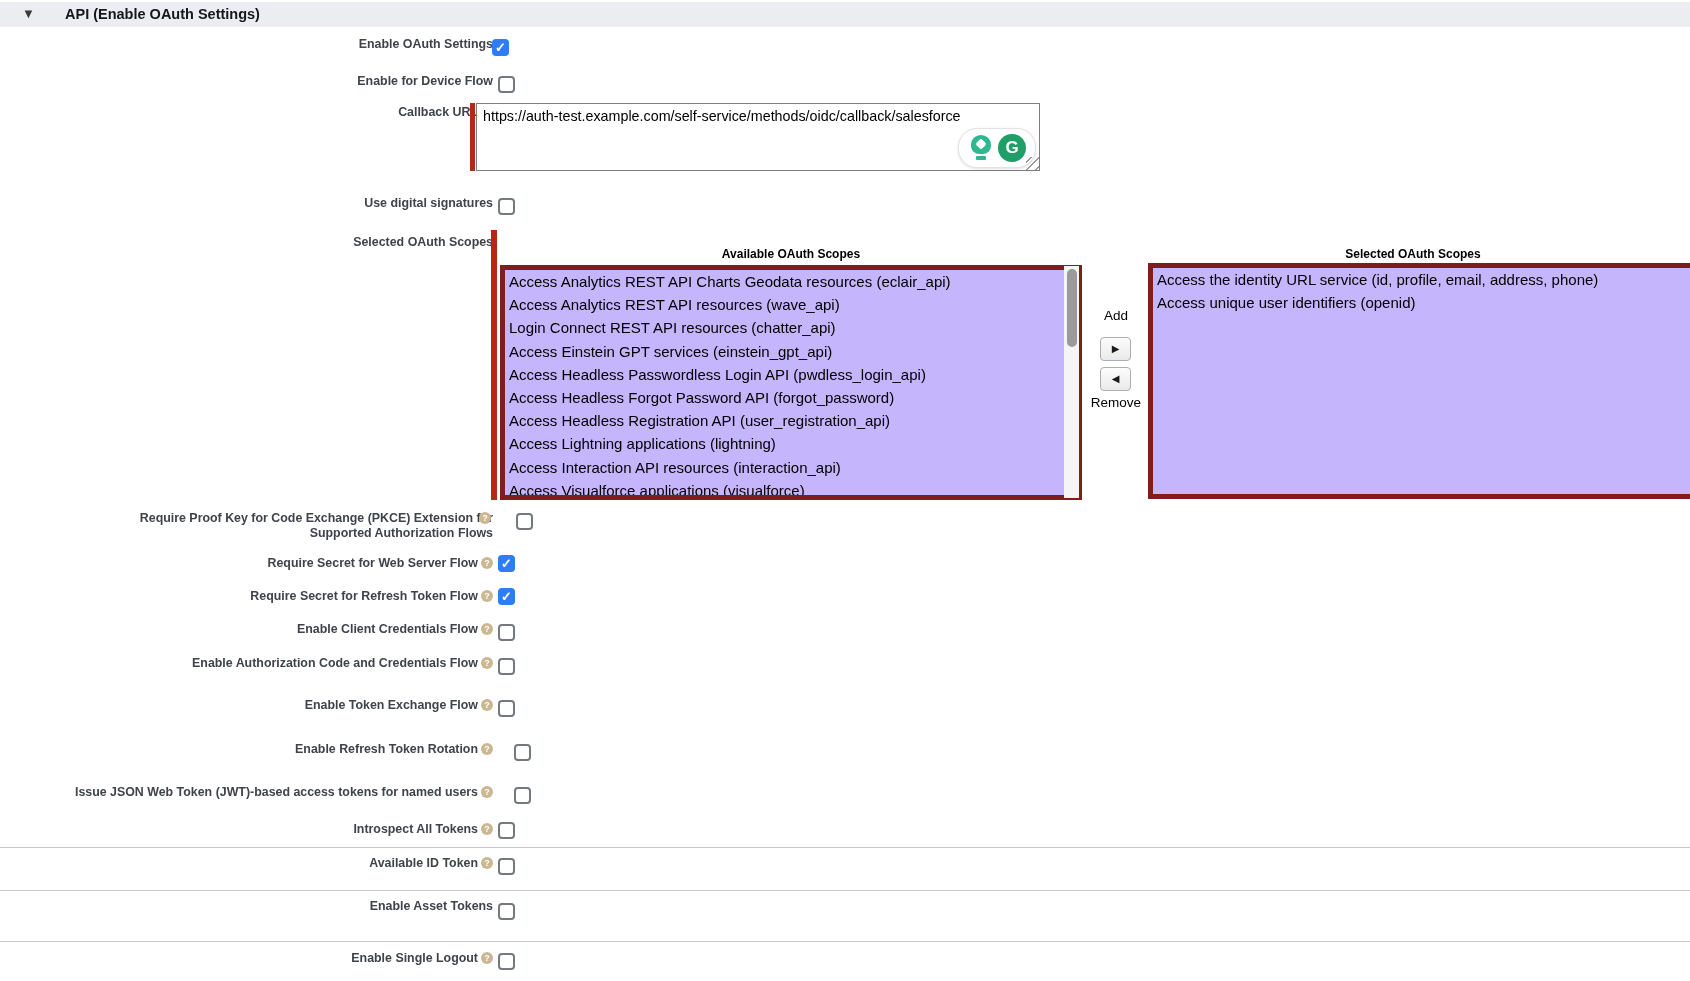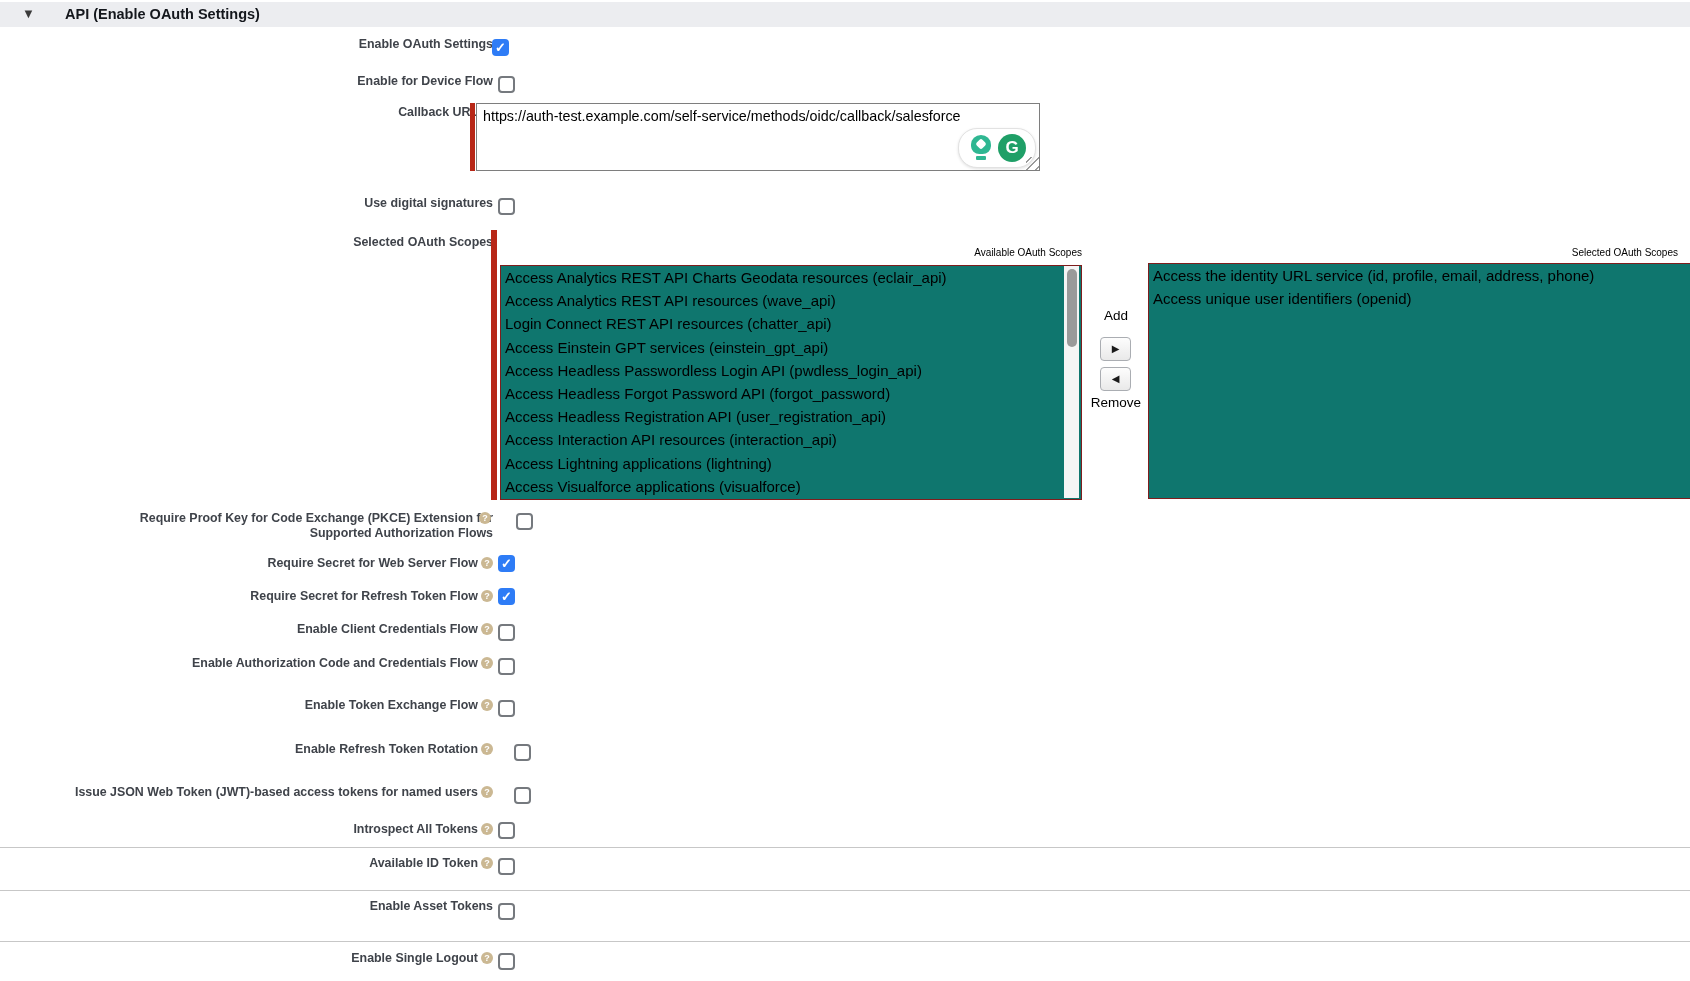--- a/index.html
+++ b/index.html
@@ -42,22 +42,22 @@
   .bulb .spark{position:absolute;left:9px;top:4.5px;width:8px;height:8px;background:#fff;
       transform:rotate(45deg);border-radius:2px;}
   .bulb .base{position:absolute;left:8px;top:21px;width:10px;height:4px;background:#2fb792;
       border-radius:1px;}
   .gicon{width:28px;height:28px;border-radius:50%;background:#1f9f67;color:#fff;
       font-size:17px;font-weight:bold;text-align:center;line-height:28px;cursor:pointer;}
   .grip{position:absolute;left:1026px;top:157px;width:13px;height:13px;cursor:nwse-resize;
       background:repeating-linear-gradient(135deg,transparent 0 3px,#9a9a9a 3px 4.5px,transparent 4.5px 6px);}
 
   
-  .scopehdr{position:absolute;top:247px;font-size:10px;font-weight:normal;color:#000;text-align:right;}
-  .listbox{position:absolute;box-sizing:border-box;border:1px solid #7f1d1d;background:#0f766e;
+  .scopehdr{position:absolute;top:247px;font-size:12px;font-weight:bold;color:#000;text-align:center;}
+  .listbox{position:absolute;box-sizing:border-box;border:5px solid #7f1d1d;background:#c4b5fd;
       overflow:hidden;cursor:default;}
   .opt{font-size:15px;color:#000;line-height:23.2px;padding:0 4px;white-space:nowrap;}
   .sb-track{position:absolute;left:1064px;top:266px;width:15px;height:232px;background:#f5f5f5;}
   .sb-thumb{position:absolute;left:1066.5px;top:269px;width:10px;height:78px;background:#9a9a9a;
       border-radius:5px;cursor:grab;}
   .movelbl{position:absolute;width:70px;text-align:center;font-size:13.5px;color:#000;}
   .movebtn{position:absolute;left:1100px;width:31px;height:24px;border:1px solid #aaadb2;
       border-radius:4px;background:linear-gradient(#fdfdfd,#e9e9e9);font-size:10px;color:#1a1a1a;
       cursor:pointer;padding:0;line-height:22px;}
 
@@ -110,22 +110,22 @@
 
   <div class="scopehdr" style="left:500px;width:582px">Available OAuth Scopes</div>
   <div class="listbox" style="left:500px;top:265px;width:582px;height:235px;padding-right:16px">
       <div class="opt">Access Analytics REST API Charts Geodata resources (eclair_api)</div>
       <div class="opt">Access Analytics REST API resources (wave_api)</div>
       <div class="opt">Login Connect REST API resources (chatter_api)</div>
       <div class="opt">Access Einstein GPT services (einstein_gpt_api)</div>
       <div class="opt">Access Headless Passwordless Login API (pwdless_login_api)</div>
       <div class="opt">Access Headless Forgot Password API (forgot_password)</div>
       <div class="opt">Access Headless Registration API (user_registration_api)</div>
+      <div class="opt">Access Lightning applications (lightning)</div>
       <div class="opt">Access Interaction API resources (interaction_api)</div>
-      <div class="opt">Access Lightning applications (lightning)</div>
       <div class="opt">Access Visualforce applications (visualforce)</div>
     </div>
   <div class="sb-track"></div>
   <div class="sb-thumb"></div>
 
   <div class="movelbl" style="left:1081px;top:308px">Add</div>
   <button class="movebtn" style="top:337px">▶</button>
   <button class="movebtn" style="top:367px">◀</button>
   <div class="movelbl" style="left:1081px;top:395px">Remove</div>
 

